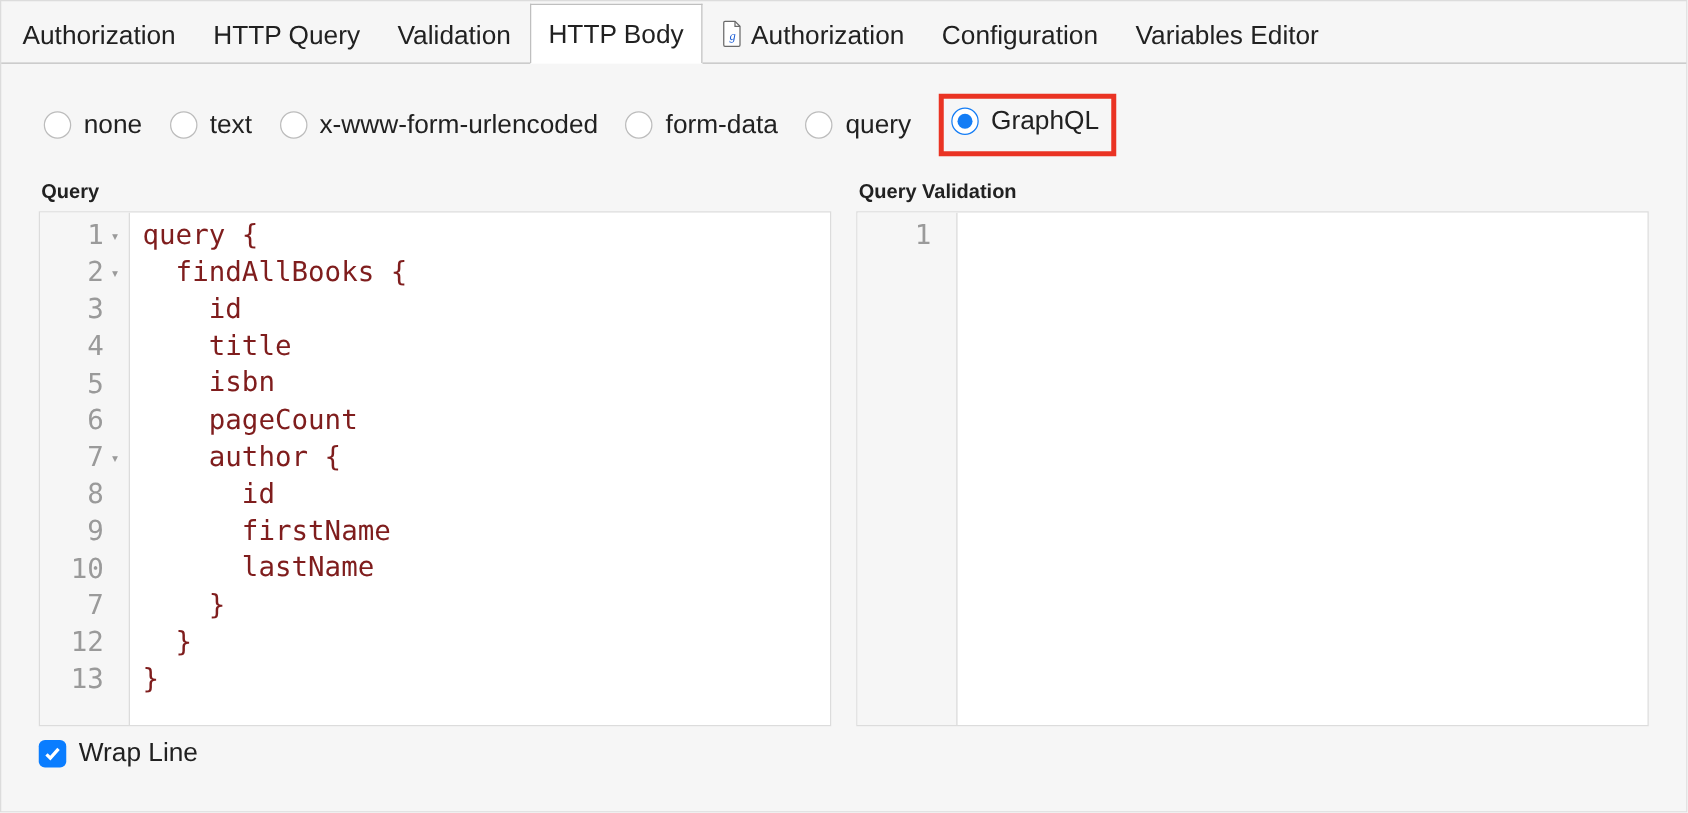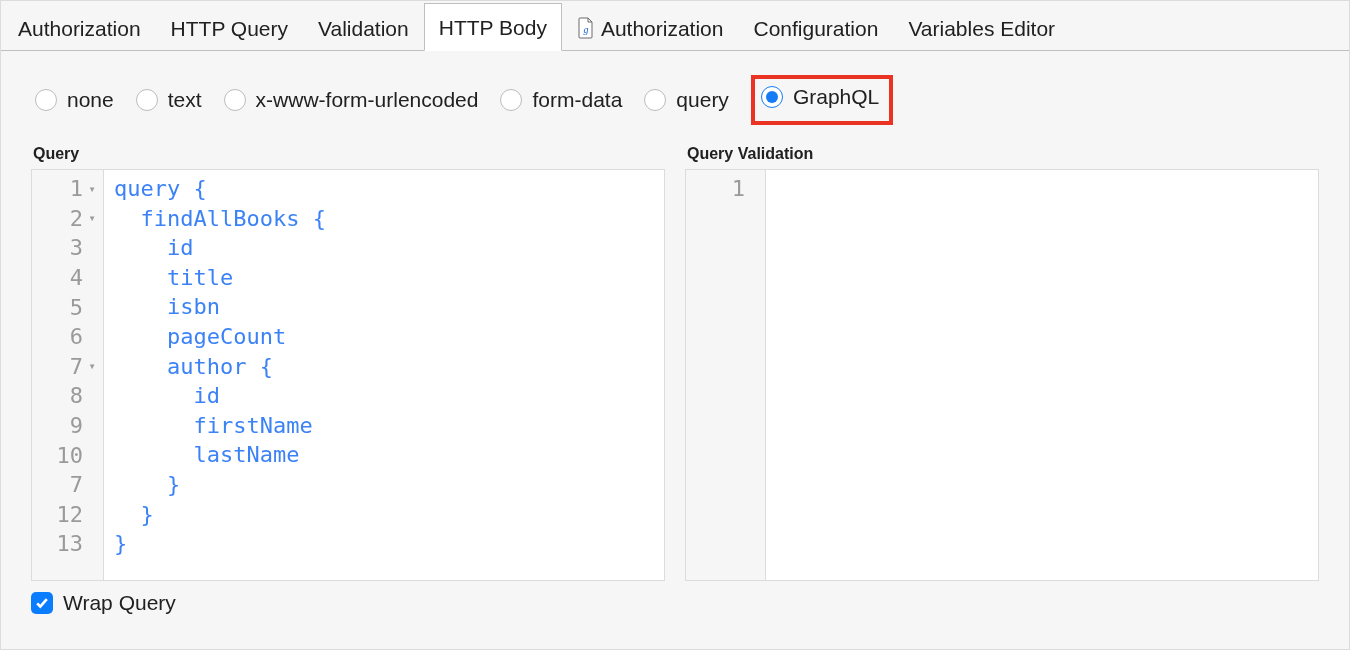--- a/index.html
+++ b/index.html
@@ -44,21 +44,21 @@
   .panel-col{flex:1;min-width:0;}
   .panel-title{font-size:16px;font-weight:700;margin:6px 0 6px 2px;}
   .editor{height:412px;background:var(--panel);border:1px solid var(--border);display:flex;overflow:hidden;}
   .gutter{width:72px;background:var(--gutter-bg);border-right:1px solid var(--border);
     padding-top:4px;}
   .gline{display:flex;align-items:center;justify-content:flex-end;height:29.6px;
     padding-right:6px;color:var(--gutter-text);
     font-family:ui-monospace,SFMono-Regular,Menlo,Consolas,monospace;font-size:22px;}
   .fold{margin-left:4px;font-size:12px;color:#9a9a9a;width:10px;display:inline-block;text-align:center;}
   .code{flex:1;padding:4px 0 0 10px;font-family:ui-monospace,SFMono-Regular,Menlo,Consolas,monospace;
-    font-size:22px;white-space:pre;color:#3b82f6;line-height:29.6px;}
+    font-size:22px;white-space:pre;color:#7f1d1d;line-height:29.6px;}
   .vars .gutter{width:80px;}
 
   
   .wrap{display:flex;align-items:center;gap:10px;padding:10px 30px 0 30px;font-size:21px;}
   .chk{width:22px;height:22px;border-radius:5px;background:var(--check-blue);
     display:inline-flex;align-items:center;justify-content:center;color:#fff;}
   .chk svg{width:14px;height:14px;stroke:#fff;stroke-width:3;fill:none;}
 </style>
 </head>
 <body>
@@ -196,16 +196,16 @@
       </div>
     </div>
   </div>
 
   <div class="wrap">
     <span class="chk">
       <svg viewBox="0 0 16 16">
           <polyline points="2.5,8.5 6,12 13.5,3.5"></polyline>
         </svg>
     </span>
-    <span>Wrap Query</span>
+    <span>Wrap Line</span>
   </div>
 
 </div>
 
 </body></html>

